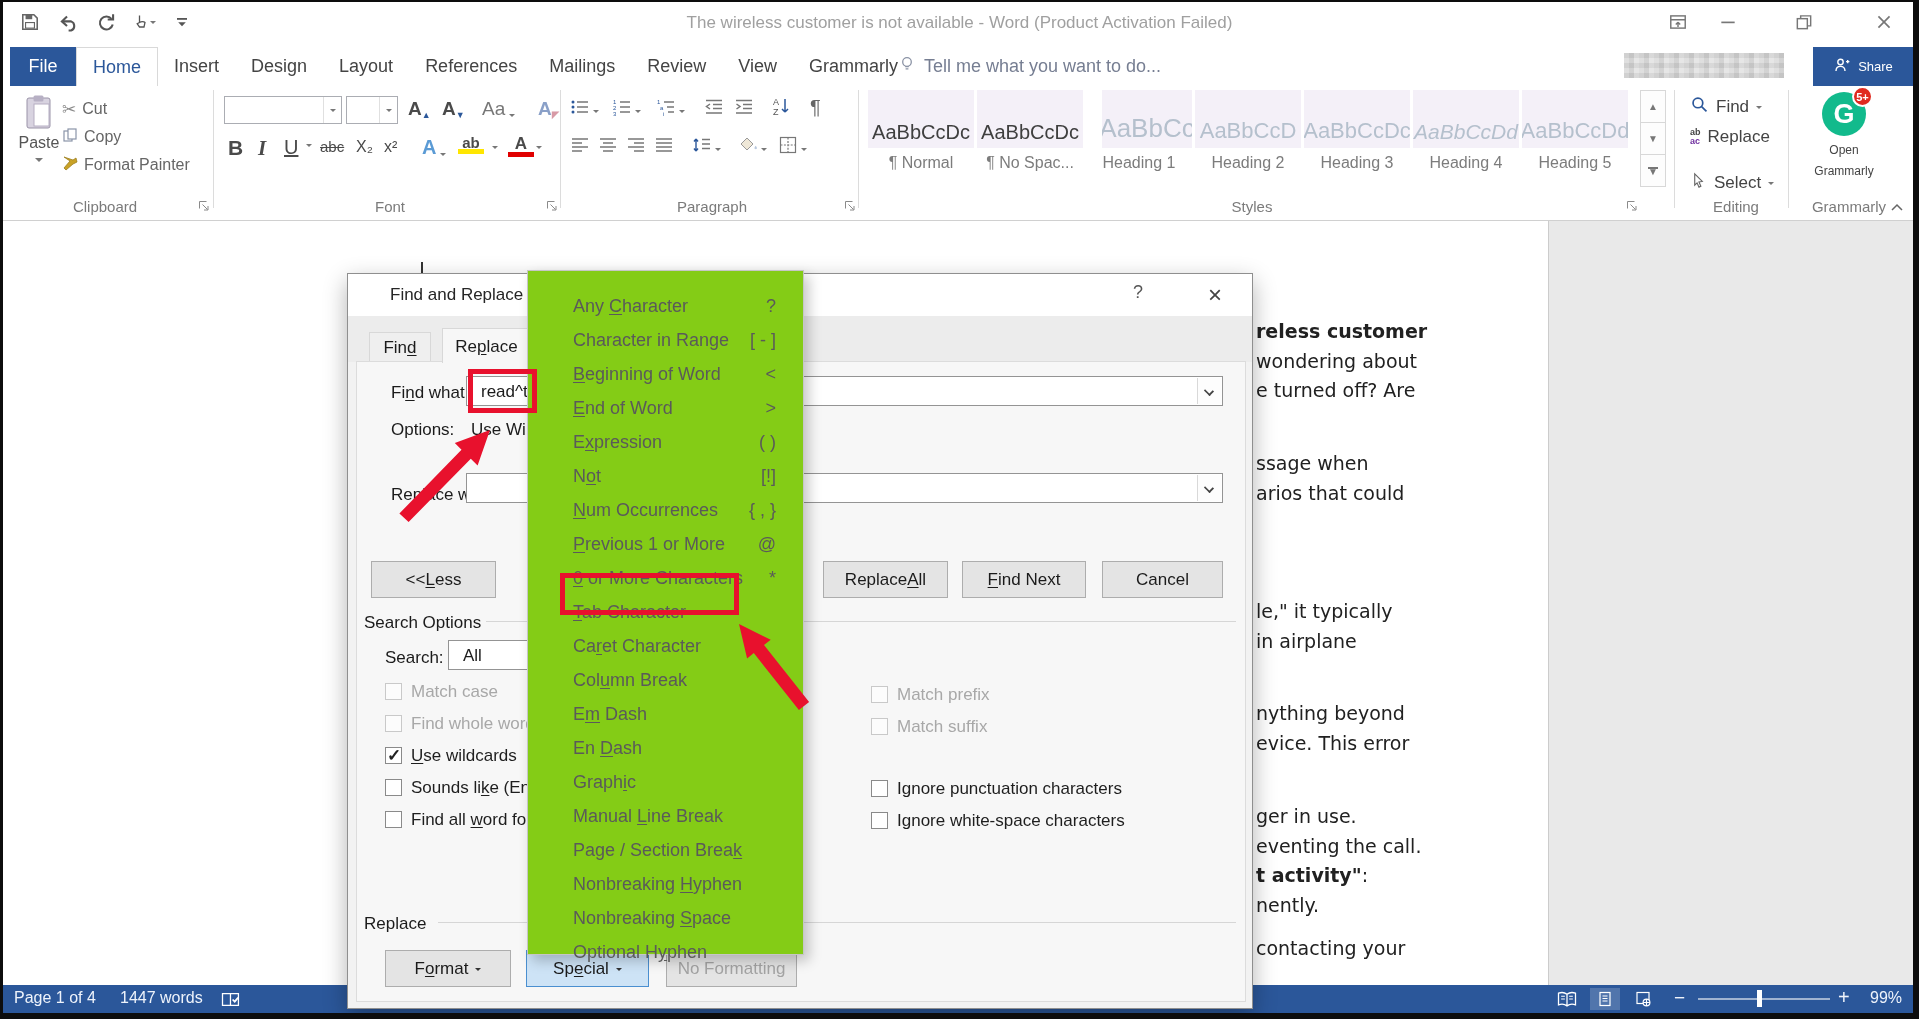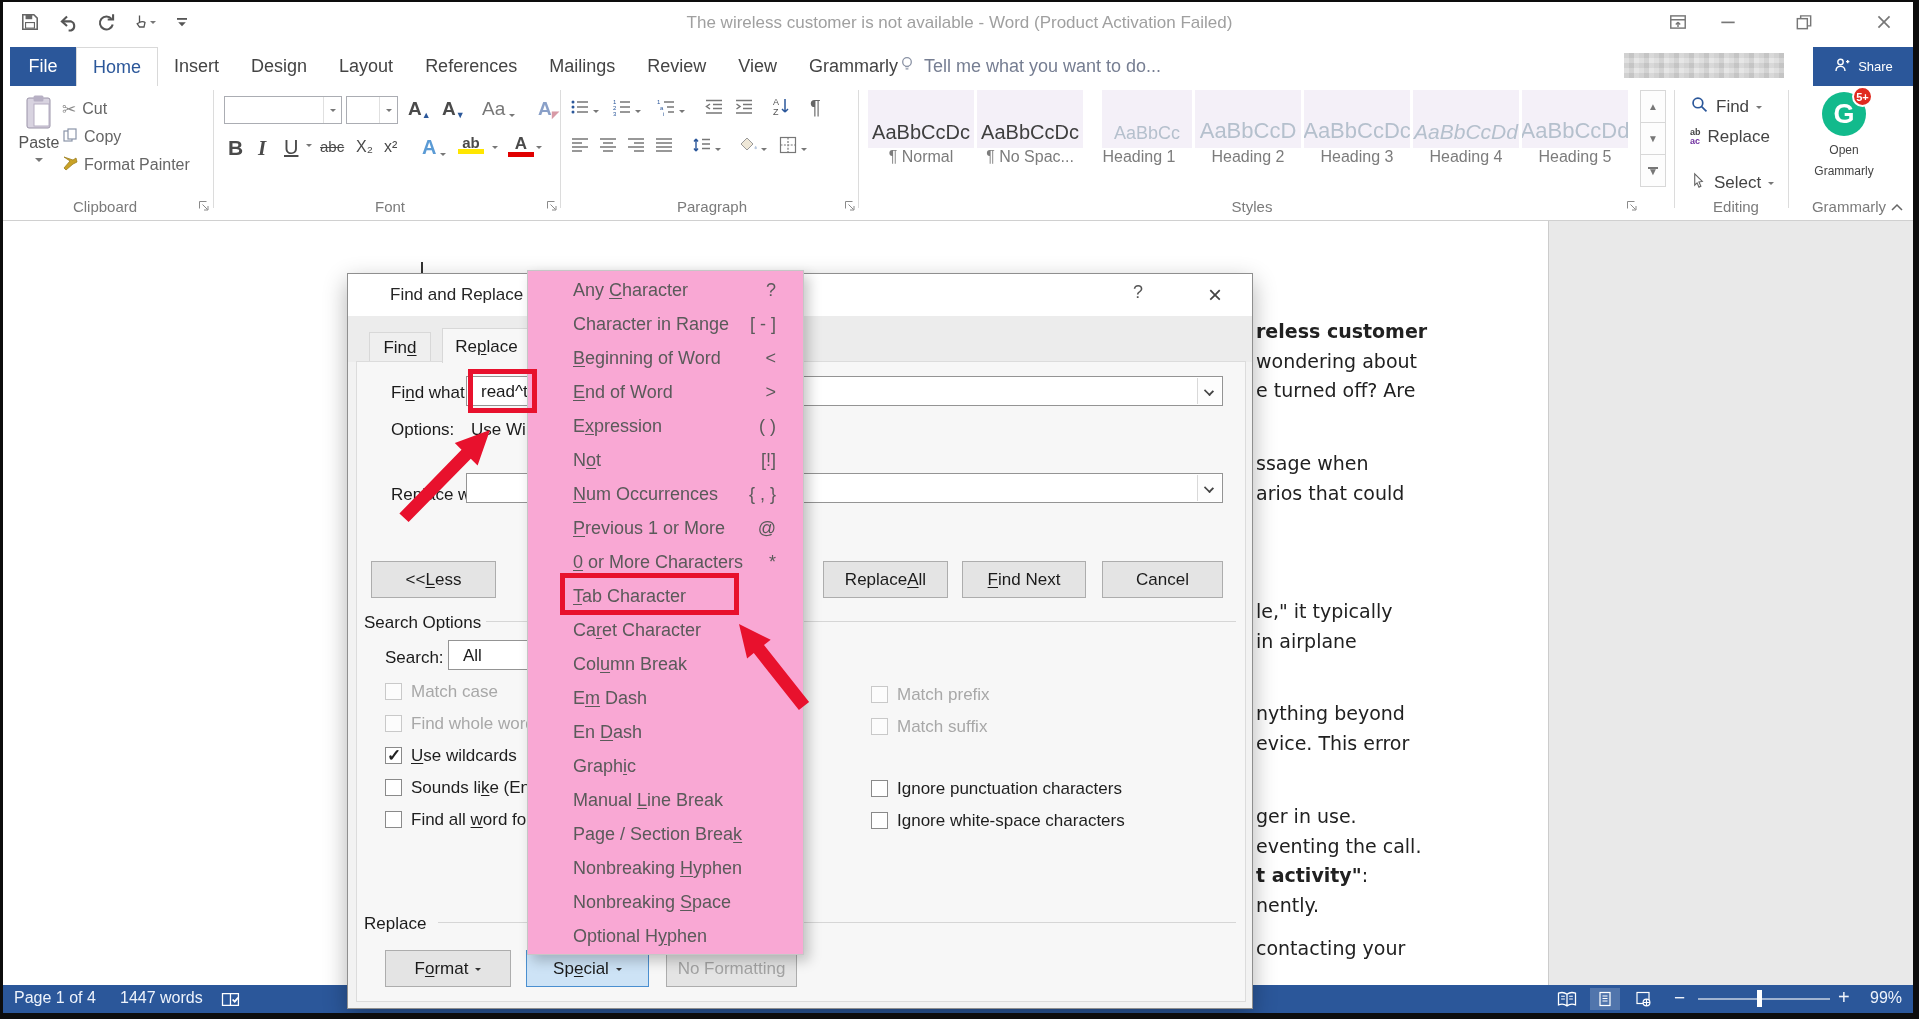--- a/index.html
+++ b/index.html
@@ -48,24 +48,24 @@
   .combo{position:absolute;background:#fff;border:1px solid #abadb3;display:flex;align-items:center;}
   .combo .arr{margin-left:auto;width:18px;height:100%;display:flex;align-items:center;justify-content:center;border-left:1px solid #e0e0e0;}
   .fbtn{position:absolute;font-size:19px;color:#4a4a4a;display:flex;align-items:flex-end;}
   .fbtn b{font-weight:bold;}
   .chip{display:inline-block;width:26px;height:5px;margin-top:-2px;}
   
   .gallery{position:absolute;left:866px;top:2px;width:770px;height:104px;display:flex;gap:3px;padding:2px;}
   .scell{width:106px;height:100px;text-align:center;overflow:hidden;}
   .ssample{height:58px;background:#f4f0f8;display:flex;align-items:flex-end;justify-content:center;
            overflow:hidden;white-space:nowrap;color:#3f3f3f;font-size:20px;padding-bottom:4px;}
-  .ssample.h1{font-size:18px;color:#b5c0cd;margin-left:16px;}
+  .ssample.h1{font-size:26px;color:#b5c0cd;margin-left:16px;}
   .ssample.heading{font-size:22px;color:#b5c0cd;}
   .ssample.heading-italic{font-size:21px;color:#b5c0cd;font-style:italic;}
-  .sname{font-size:16px;color:#7c7c7c;white-space:nowrap;}
+  .sname{font-size:16px;color:#7c7c7c;margin-top:6px;white-space:nowrap;}
   .gscroll{position:absolute;left:1640px;top:4px;width:26px;}
   .gscroll div{width:26px;height:33px;border:1px solid #d8d8d8;background:#fdfdfd;color:#777;
      display:flex;align-items:center;justify-content:center;font-size:10px;margin-bottom:-1px;}
   
   .erow{position:absolute;left:1690px;display:flex;align-items:center;gap:7px;height:26px;font-size:17px;color:#444;}
   .gram-circle{position:absolute;left:1822px;top:6px;width:44px;height:44px;border-radius:50%;
      background:var(--gram-green);color:#fff;font-size:27px;font-weight:bold;display:flex;align-items:center;justify-content:center;}
   .gram-badge{position:absolute;left:1852px;top:0px;width:21px;height:21px;border-radius:50%;background:var(--badge-red);
      color:#fff;font-size:11px;font-weight:bold;display:flex;align-items:center;justify-content:center;border:2px solid #fff;}
   .gram-label{position:absolute;left:1788px;top:54px;width:112px;text-align:center;font-size:12px;color:#444;line-height:21px;}
@@ -107,22 +107,22 @@
   .dbtn.special{background:var(--special-bg);border-color:var(--special-border);}
   .dbtn.disabled{color:#a3a3a3;}
   .grp-line{position:absolute;height:1px;background:#d6d6d6;}
   .cb{position:absolute;display:flex;align-items:flex-start;gap:9px;}
   .cb .box{width:17px;height:17px;background:#fff;border:1px solid #8a8a8a;position:relative;flex:none;margin-top:1px;}
   .cb.disabled .box{border-color:#c9c9c9;background:#fcfcfc;}
   .cb.disabled .lab{color:#a8a8a8;}
   .cb .tick{position:absolute;left:1px;top:-3px;font-size:17px;font-weight:bold;color:#222;}
   .cb .lab{font-size:17px;color:#1e1e1e;white-space:nowrap;}
   
-  .menu{position:absolute;left:527px;top:270px;width:277px;height:685px;background:#f9a8d4;
-     border:1px solid #c6c6c6;box-shadow:5px 6px 12px rgba(0,0,0,.22);z-index:60;padding-top:2px;}
+  .menu{position:absolute;left:527px;top:270px;width:277px;height:685px;background:#84cc16;
+     border:1px solid #c6c6c6;box-shadow:5px 6px 12px rgba(0,0,0,.22);z-index:60;padding-top:18px;}
   .menu-item{position:relative;height:34px;display:flex;align-items:center;font-size:18px;color:#5a5a5a;}
   .menu-item .mi-label{margin-left:45px;white-space:nowrap;}
   .menu-item .mi-shortcut{position:absolute;right:27px;}
   
   .ann{z-index:200;position:absolute;}
   .redbox{border:5px solid var(--ann-red);background:transparent;}
   u{text-decoration:underline;text-underline-offset:2px;}
 </style>
 </head>
 <body>

